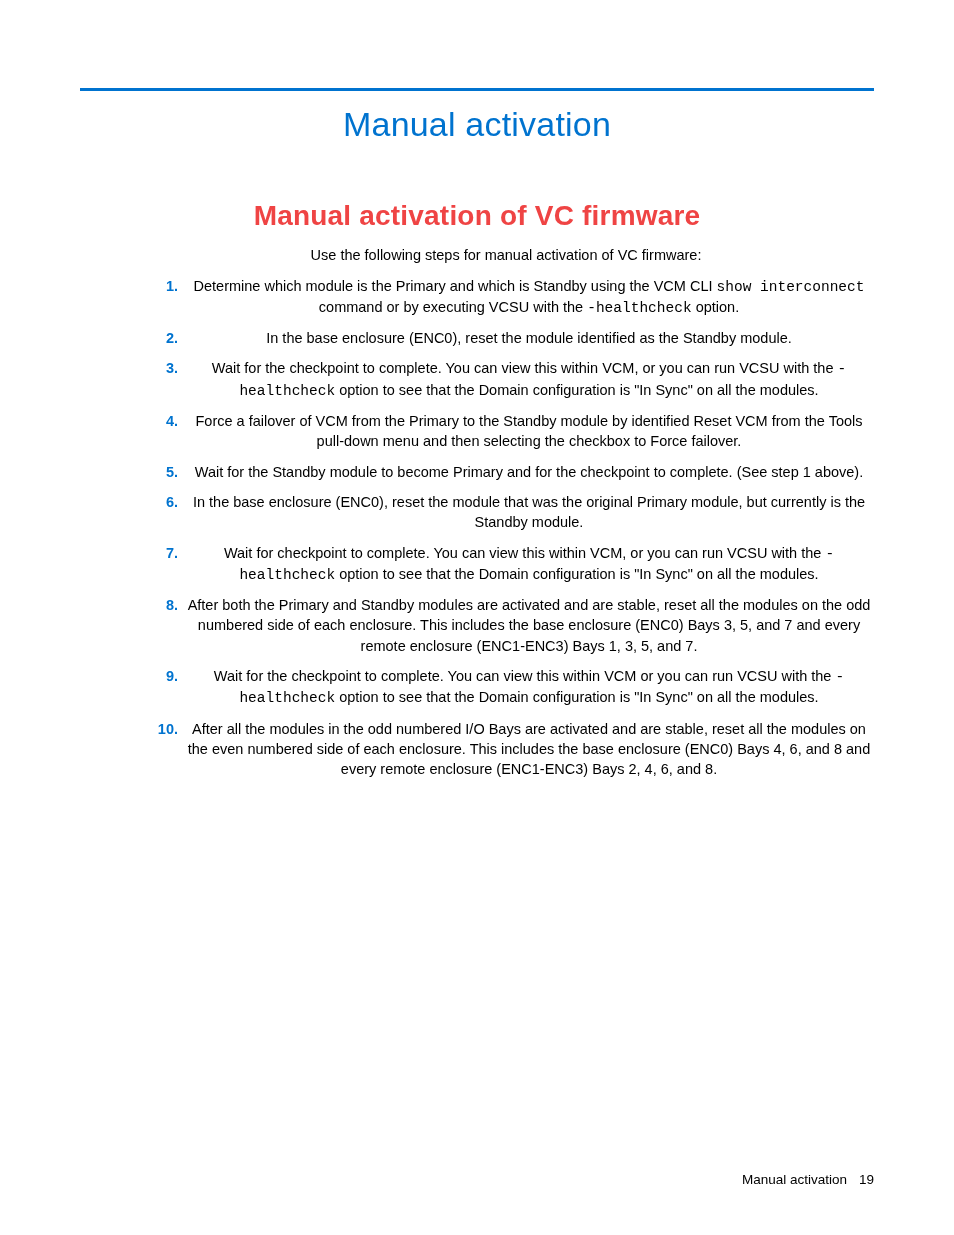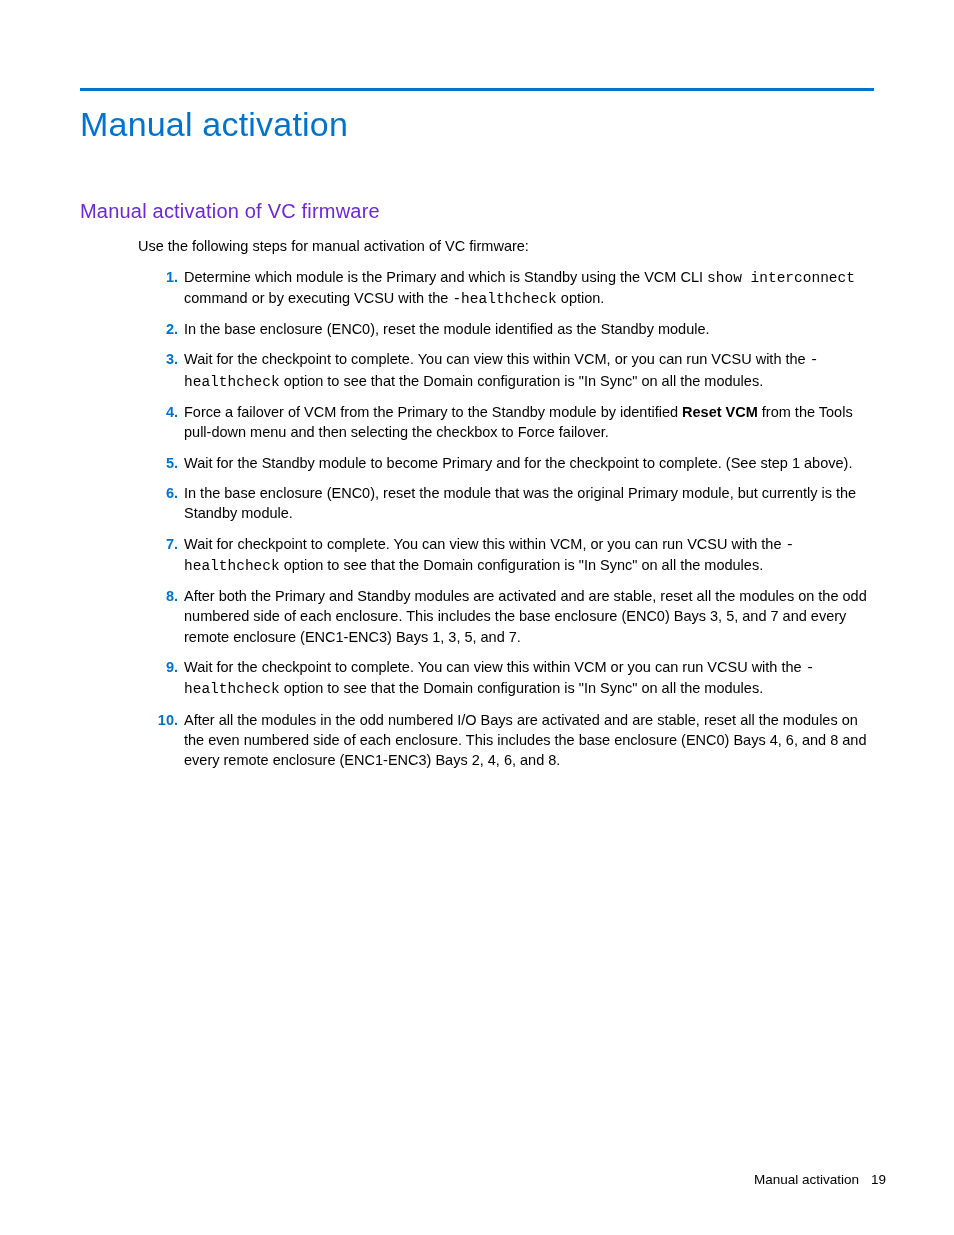--- a/index.html
+++ b/index.html
@@ -10,40 +10,41 @@
     font-family: "Arial", "Helvetica", sans-serif;
     color: #000;
   }
   .page {
     width: 954px;
     height: 1235px;
     box-sizing: border-box;
     padding: 88px 80px 0 80px;
     position: relative;
     background: #ffffff;
+    text-align: center;
   }
   .rule {
     height: 3px;
     background: #0073cf;
     margin-bottom: 14px;
     width: 100%;
   }
   h1.title {
     font-family: "Trebuchet MS", "Lucida Sans", "Segoe UI", sans-serif;
     font-weight: 300;
     font-size: 34px;
     color: #0073cf;
     margin: 0 0 56px 0;
     letter-spacing: 0.2px;
   }
   h2.subtitle {
     font-family: "Trebuchet MS", "Lucida Sans", "Segoe UI", sans-serif;
-    font-weight: 400;
-    font-size: 20px;
-    color: #6d28d9;
+    font-weight: 700;
+    font-size: 28px;
+    color: #ef4444;
     margin: 0 0 14px 0;
     letter-spacing: 0.2px;
   }
   .intro {
     font-size: 14.5px;
     line-height: 1.35;
     margin: 0 0 10px 58px;
   }
   ol.steps {
     list-style: none;
@@ -67,25 +68,25 @@
     color: #0073cf;
     font-weight: bold;
     font-size: 14.5px;
     width: 28px;
     text-align: right;
   }
   code, .mono {
     font-family: "Courier New", Courier, monospace;
     font-size: 14.5px;
   }
-  .bold { font-weight: bold; }
+  .bold { font-weight: normal; }
   .footer {
     position: absolute;
     bottom: 48px;
-    right: 68px;
+    right: 80px;
     font-size: 13.5px;
     color: #000;
   }
   .footer .sec { margin-right: 12px; }
 </style>
 </head>
 <body>
 
 <div class="page">
   <div class="rule"></div>

